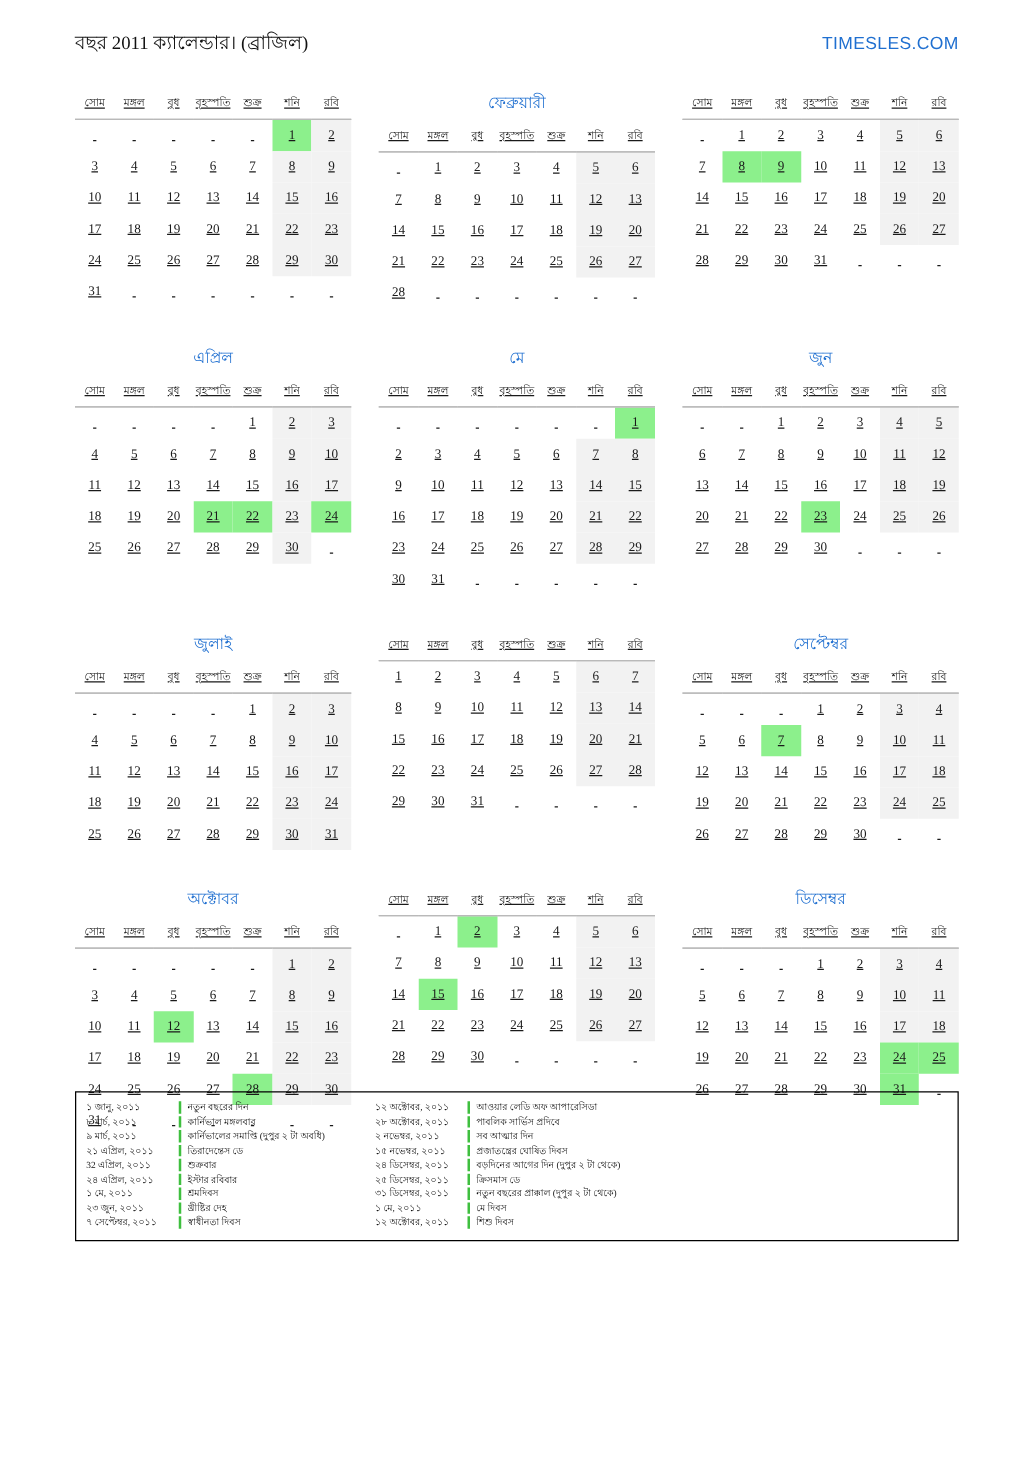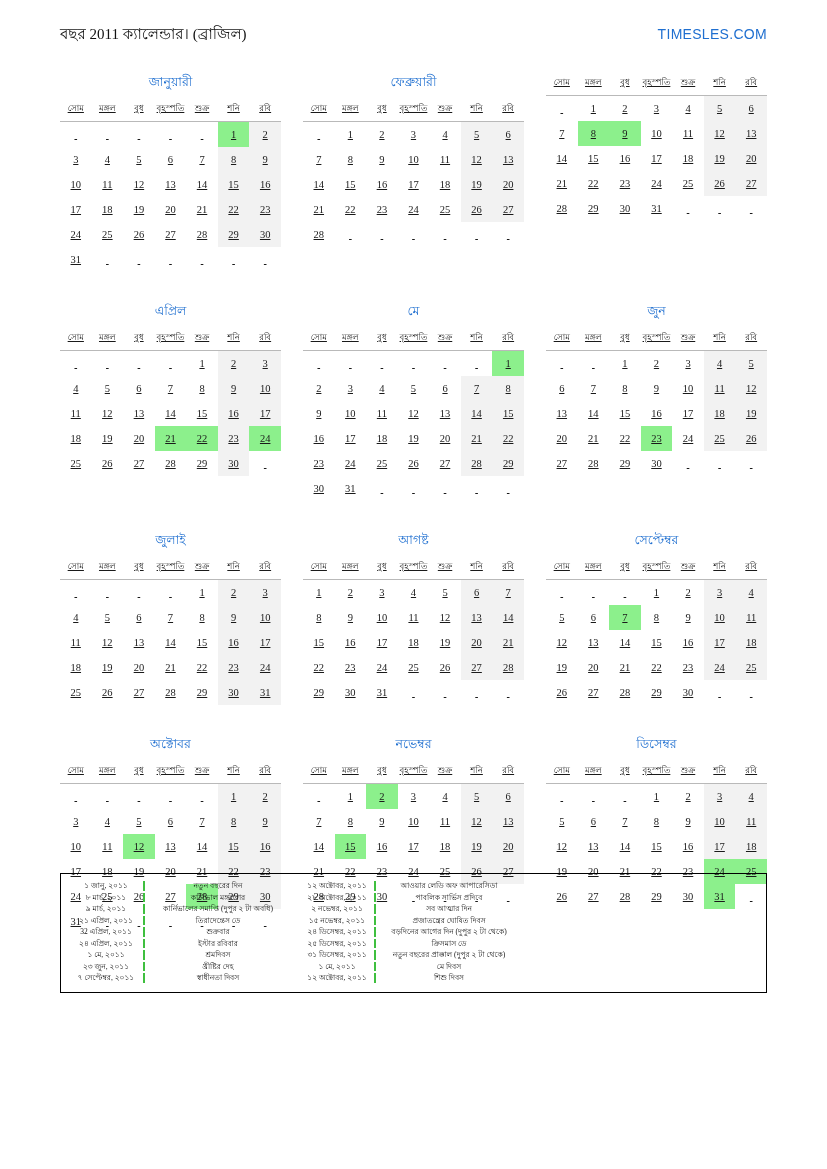--- a/index.html
+++ b/index.html
@@ -85,21 +85,20 @@
     position:absolute;
     left:60px;
     right:60px;
     top:873px;
     border:1px solid #000;
     padding:6px 18px 8px 8px;
     box-sizing:border-box;
     display:grid;
     grid-template-columns:repeat(3,1fr);
     column-gap:14px;
-    text-align:center;
   }
   .legend-col{ }
   .legend-row{
     display:flex;
     align-items:flex-start;
     font-size:7.5px;
     line-height:11.5px;
     color:#111;
     font-family:"Liberation Serif", serif;
   }
@@ -126,21 +125,20 @@
 
 <div class="page">
 
   <div class="head">
     <div class="head-title">বছর 2011 ক্যালেন্ডার। (ব্রাজিল)</div>
     <div class="head-brand">TIMESLES.COM</div>
   </div>
 
   <div class="months">
       <div class="month">
-        <div class="month-name">জানুয়ারী</div>
         <table class="cal">
           <thead>
             <tr>
               <th>সোম</th>
               <th>মঙ্গল</th>
               <th>বুধ</th>
               <th>বৃহস্পতি</th>
               <th>শুক্র</th>
               <th>শনি</th>
               <th>রবি</th>
@@ -584,21 +582,20 @@
               <td>27</td>
               <td>28</td>
               <td>29</td>
               <td class="we">30</td>
               <td class="we">31</td>
             </tr>
           </tbody>
         </table>
       </div>
       <div class="month">
-        <div class="month-name">আগষ্ট</div>
         <table class="cal">
           <thead>
             <tr>
               <th>সোম</th>
               <th>মঙ্গল</th>
               <th>বুধ</th>
               <th>বৃহস্পতি</th>
               <th>শুক্র</th>
               <th>শনি</th>
               <th>রবি</th>
@@ -782,21 +779,20 @@
               <td class="empty">&nbsp;</td>
               <td class="empty">&nbsp;</td>
               <td class="empty">&nbsp;</td>
               <td class="empty">&nbsp;</td>
               <td class="empty">&nbsp;</td>
             </tr>
           </tbody>
         </table>
       </div>
       <div class="month">
-        <div class="month-name">নভেম্বর</div>
         <table class="cal">
           <thead>
             <tr>
               <th>সোম</th>
               <th>মঙ্গল</th>
               <th>বুধ</th>
               <th>বৃহস্পতি</th>
               <th>শুক্র</th>
               <th>শনি</th>
               <th>রবি</th>

